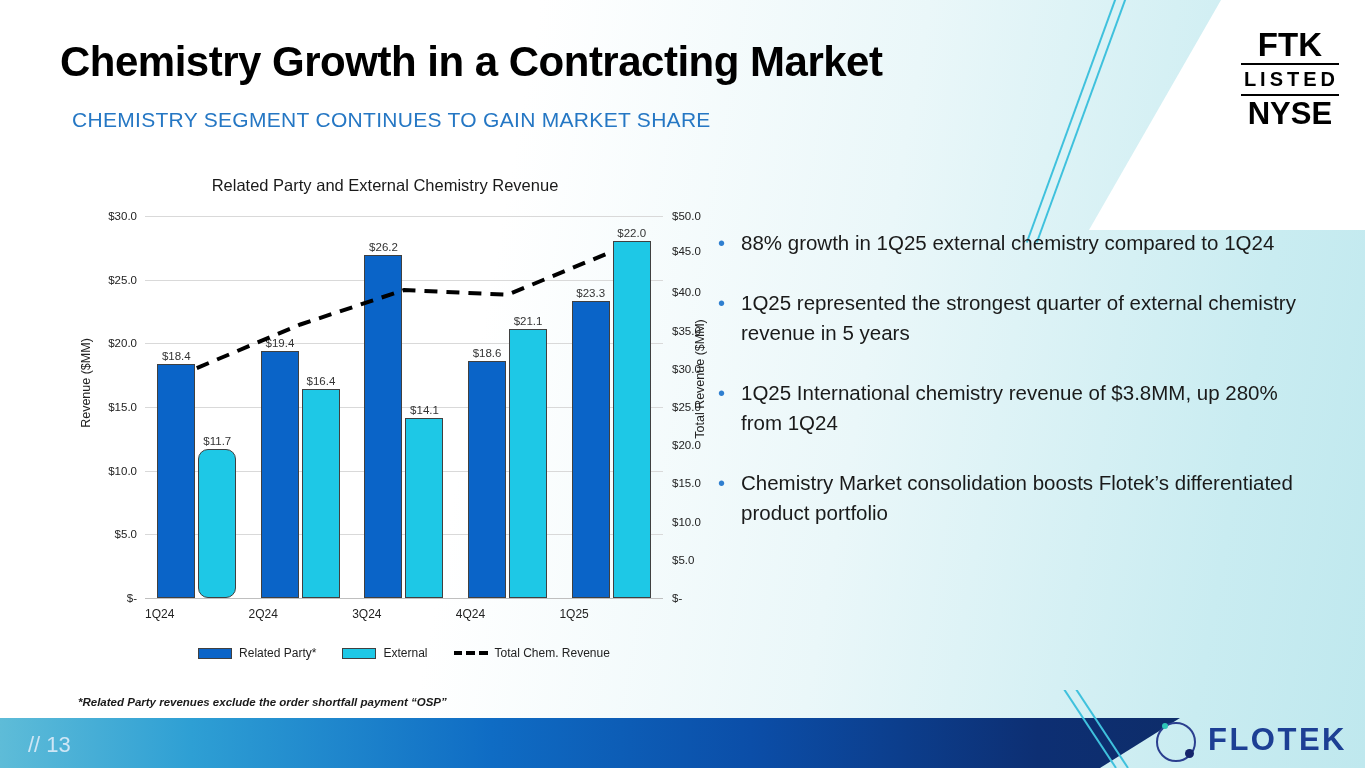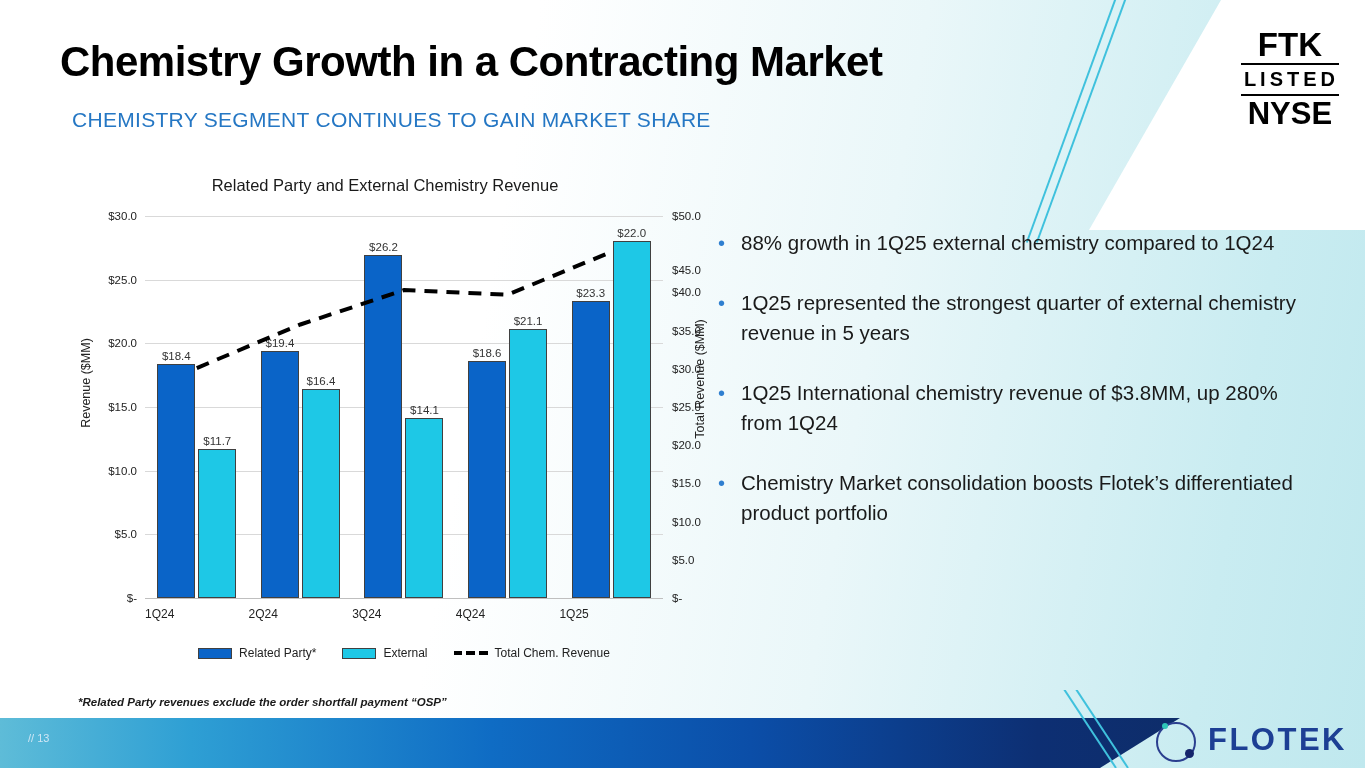--- a/index.html
+++ b/index.html
@@ -124,21 +124,21 @@
 
   
   .footer { position: absolute; left: 0; bottom: 0; width: 1365px; height: 50px; z-index: 7; }
   .footer-bg {
     position: absolute; inset: 0;
     background: linear-gradient(90deg, #5ebcd8 0%, #2e9fd4 14%, #0f6cc4 36%, #0b4ea8 55%, #0d2f73 76%, #0f2a5e 100%);
     clip-path: polygon(0 0, 1180px 0, 1100px 100%, 0 100%);
   }
   .footer-pageno {
     position: absolute; left: 28px; top: 14px;
-    font-size: 11px; color: #cfe6f5;
+    font-size: 22px; color: #cfe6f5;
   }
   .flotek-logo {
     position: absolute; right: 18px; top: 4px; display: flex; align-items: flex-start; gap: 12px;
   }
   .flotek-ring {
     position: relative; width: 40px; height: 40px; border: 2.5px solid #2b3f8f;
     border-radius: 50%;
   }
   .flotek-ring .dot-dark {
     position: absolute; right: 0px; bottom: 2px; width: 9px; height: 9px;
@@ -200,30 +200,30 @@
       <div id="y2ticks">
           <div class="ytick-r" style="top: 382px;">$-</div>
           <div class="ytick-r" style="top: 343.8px;">$5.0</div>
           <div class="ytick-r" style="top: 305.6px;">$10.0</div>
           <div class="ytick-r" style="top: 267.4px;">$15.0</div>
           <div class="ytick-r" style="top: 229.2px;">$20.0</div>
           <div class="ytick-r" style="top: 191px;">$25.0</div>
           <div class="ytick-r" style="top: 152.8px;">$30.0</div>
           <div class="ytick-r" style="top: 114.6px;">$35.0</div>
           <div class="ytick-r" style="top: 76.4px;">$40.0</div>
-          <div class="ytick-r" style="top: 54px;">$45.0</div>
+          <div class="ytick-r" style="top: 35px;">$45.0</div>
           <div class="ytick-r" style="top: 0px;">$50.0</div>
         </div>
       <div class="groups" id="groups">
           <div class="group">
             <div class="bars">
               <div class="bar rp" style="height: 234.293px; background: rgb(10, 100, 200);">
                 <span class="vlabel">$18.4</span>
               </div>
-              <div class="bar ex" style="height: 148.98px; background: rgb(30, 200, 230);">
+              <div class="bar ex" style="height: 148.98px; background: rgb(30, 200, 230); border-radius: 10px;">
                 <span class="vlabel">$11.7</span>
               </div>
             </div>
             <div class="xtick">1Q24</div>
           </div>
           <div class="group">
             <div class="bars">
               <div class="bar rp" style="height: 247.027px; background: rgb(10, 100, 200);">
                 <span class="vlabel">$19.4</span>
               </div>

